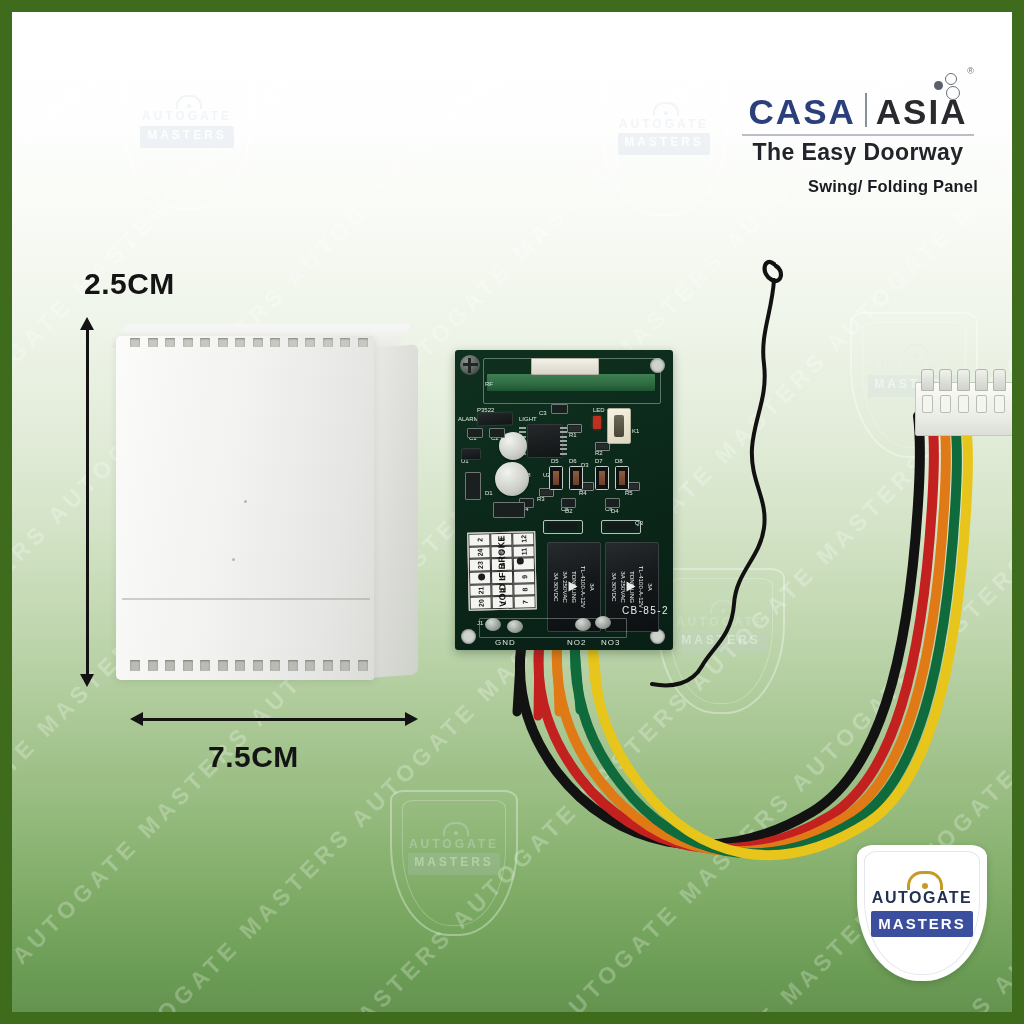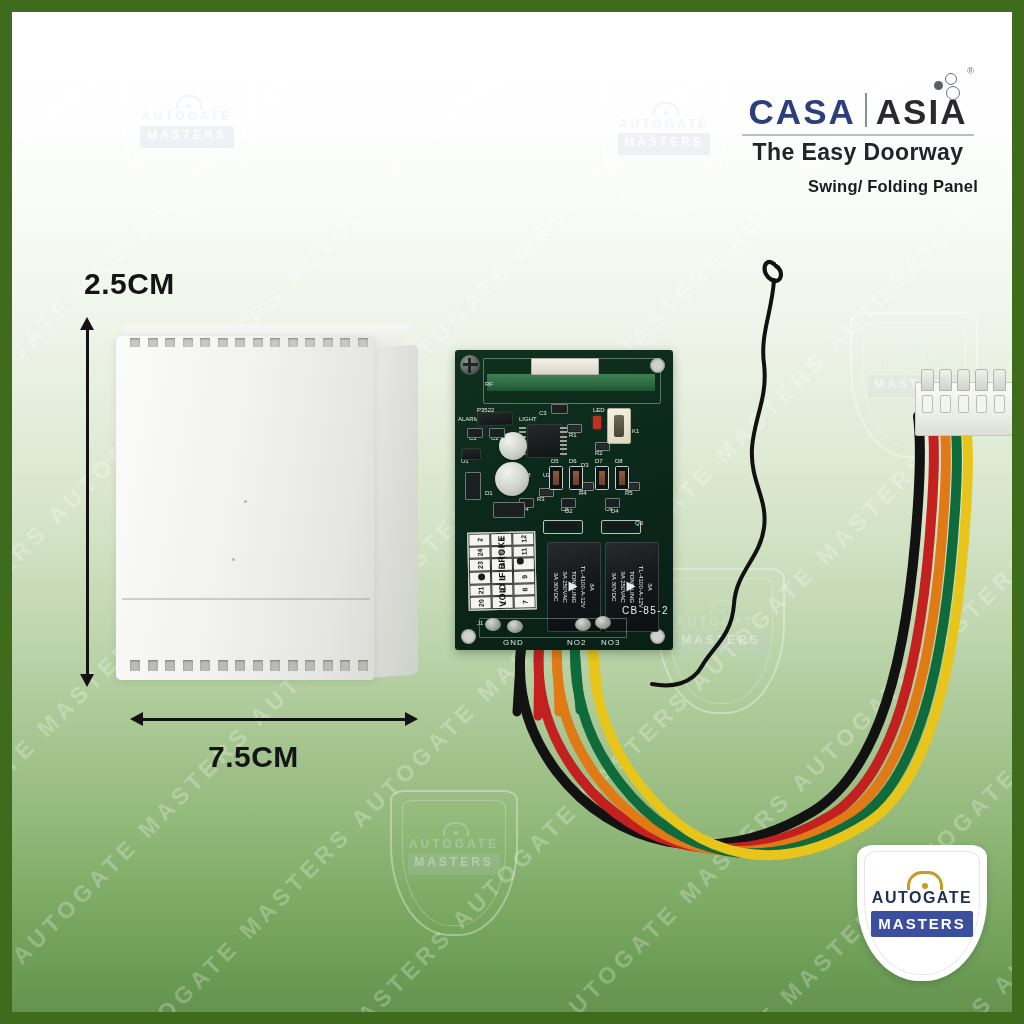--- a/index.html
+++ b/index.html
@@ -727,21 +727,21 @@
         <div class="void-dot" style="left:48px;top:25px;"></div>
       </div>
 
       <div class="pcb-edge-txt">CB-85-2</div>
 
       <div class="term-blk"></div>
       <div class="solder" style="left:30px;top:268px;"></div>
       <div class="solder" style="left:52px;top:270px;"></div>
       <div class="solder" style="left:120px;top:268px;"></div>
       <div class="solder" style="left:140px;top:266px;"></div>
-      <div class="silk big" style="left:48px;top:288px;">GND</div>
+      <div class="silk big" style="left:40px;top:288px;">GND</div>
       <div class="silk big" style="left:112px;top:288px;">NO2</div>
       <div class="silk big" style="left:146px;top:288px;">NO3</div>
     </div>
 
     <div class="badge">
       <div class="badge-shape"></div>
       <div class="badge-inner"></div>
       <div class="badge-wifi"></div>
       <div class="badge-auto">AUTOGATE</div>
       <div class="badge-bar"></div>

